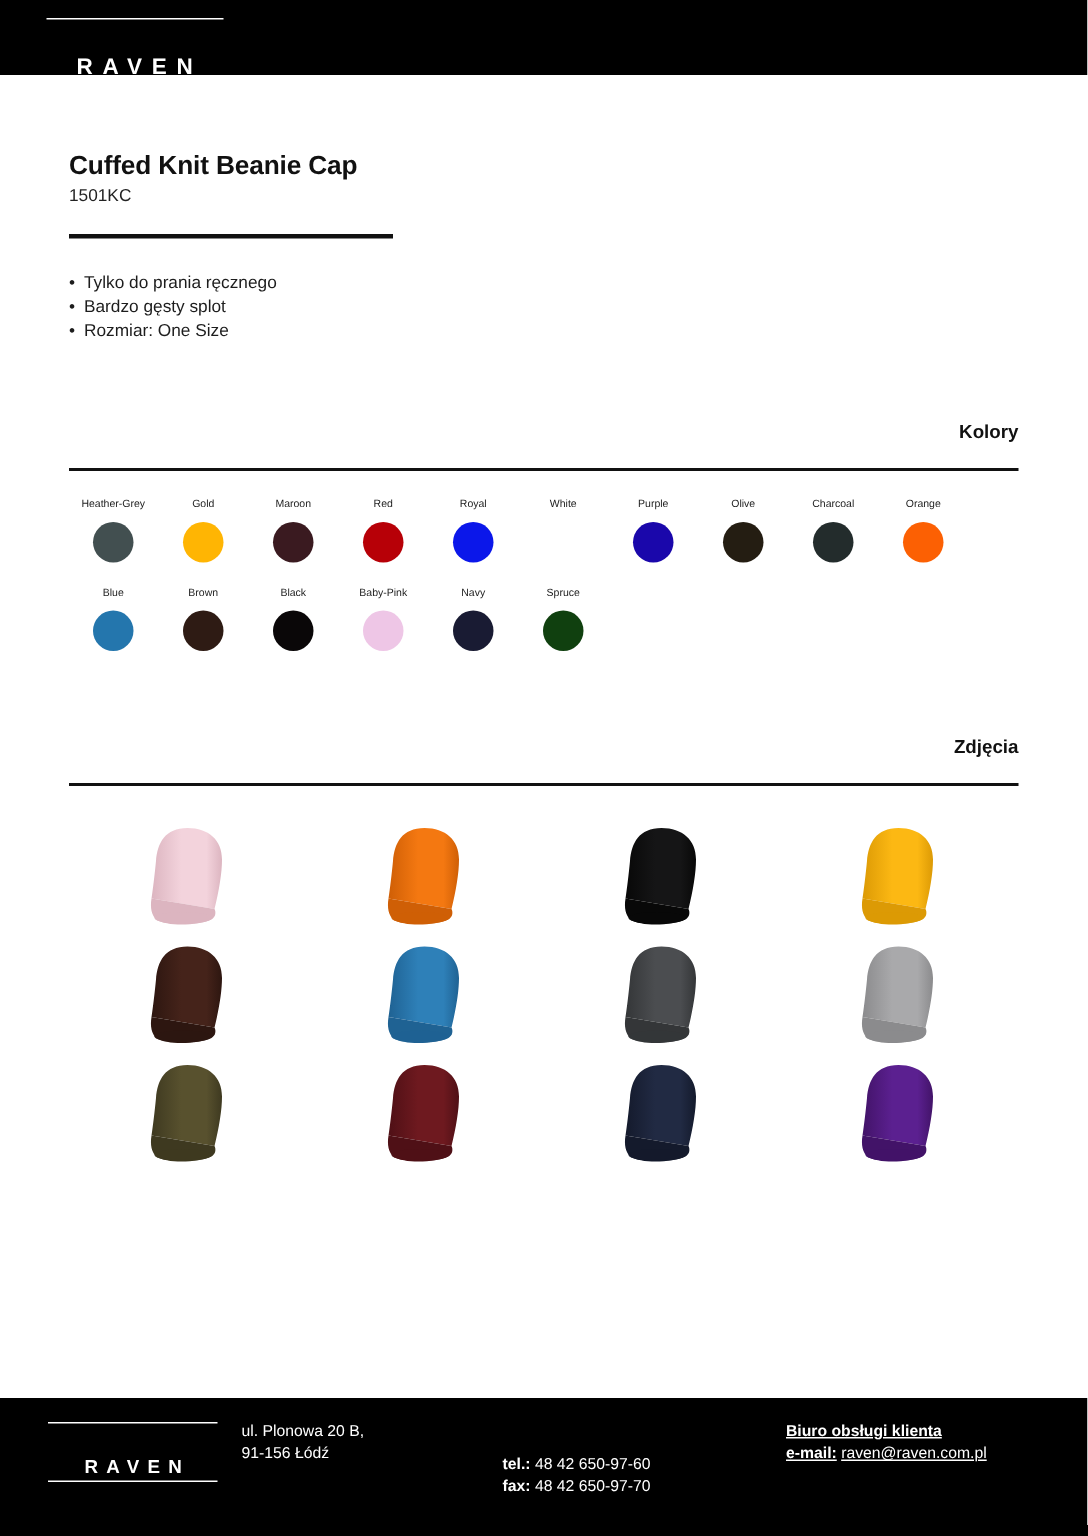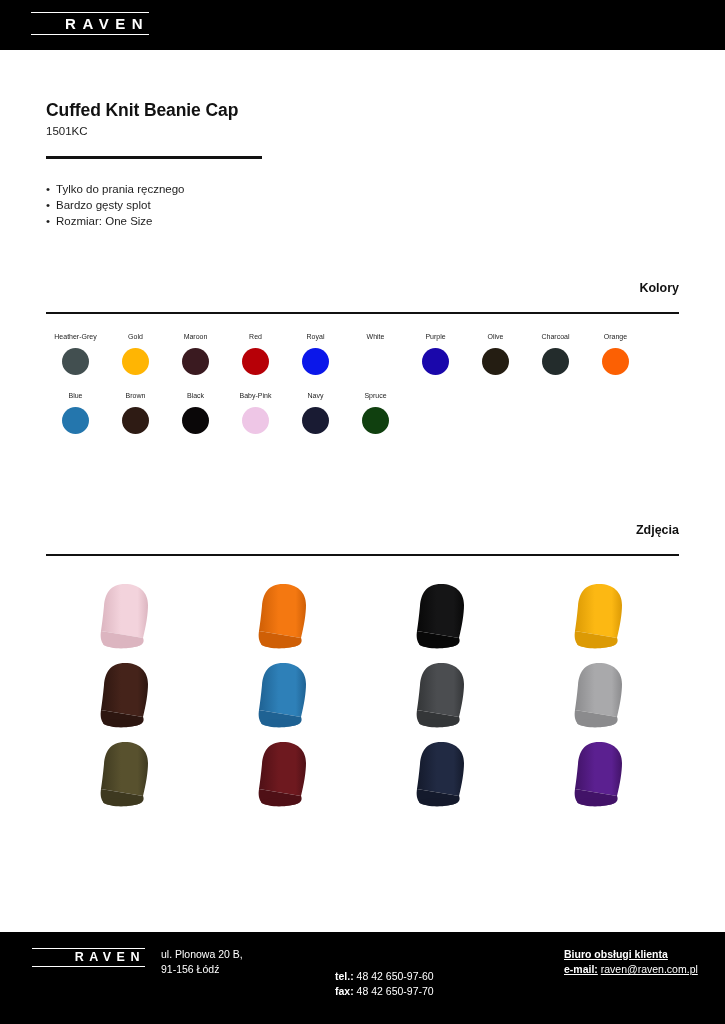--- a/index.html
+++ b/index.html
@@ -32,24 +32,25 @@
     border-top: 1.5px solid #ffffff;
     border-bottom: 1.5px solid #ffffff;
     width: 118px;
   }
   .logo-text {
     display: block;
     color: #ffffff;
     font-size: 15px;
     font-weight: bold;
     letter-spacing: 6.5px;
-    text-align: right;
+    text-align: center;
     text-indent: 6px;
     line-height: 15px;
     font-family: "Liberation Sans", sans-serif;
+    margin-top: 21px;
   }
 
   
   .content {
     position: absolute;
     left: 46px;
     top: 100px;
     width: 633px;
   }
 
@@ -100,21 +101,21 @@
     text-align: right;
   }
   .section-rule {
     width: 633px;
     height: 2px;
     background: #111111;
     margin-top: 17px;
   }
 
   .colors-block { margin-top: 52px; }
-  .photos-block { margin-top: 89px; }
+  .photos-block { margin-top: 57px; }
 
   
   .swatch-row {
     display: flex;
     margin-top: 18px;
   }
   .swatch-row.second { margin-top: 16px; }
   .swatch-cell {
     width: 59px;
     margin-right: 1px;
@@ -179,21 +180,21 @@
     line-height: 13px;
   }
   .footer-col {
     position: absolute;
     color: #ffffff;
     font-size: 10.5px;
     line-height: 15px;
   }
   .col-address { left: 161px; top: 947px; }
   .col-phone   { left: 335px; top: 969px; }
-  .col-support { left: 564px; top: 947px; }
+  .col-support { left: 524px; top: 947px; }
   .footer-col b { font-weight: bold; }
   .underlined { text-decoration: underline; }
   .support-head {
     font-weight: bold;
     text-decoration: underline;
     display: block;
   }
   .support-mail-label {
     font-weight: bold;
     text-decoration: underline;

